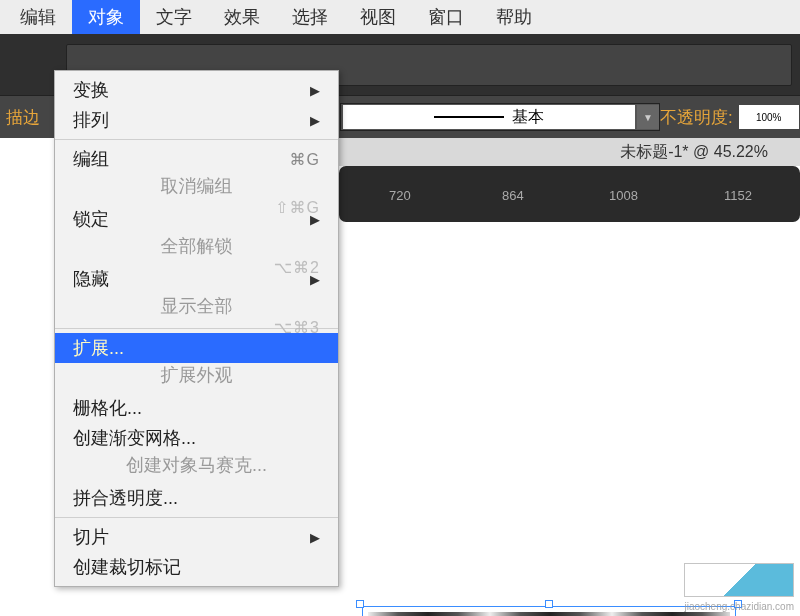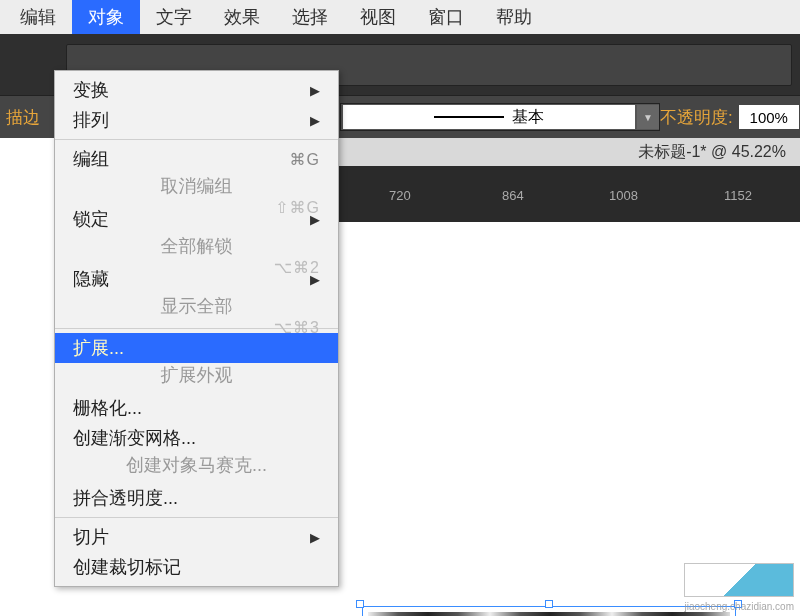--- a/index.html
+++ b/index.html
@@ -14,37 +14,37 @@
   .toolbar { position: absolute; top: 34px; left: 0; right: 0; height: 104px; background: #3b3b3b; }
   .toolbar-upper { height: 62px; border-bottom: 1px solid #222; background: #2f2f2f; }
   .toolbar-inner { position: absolute; left: 66px; top: 10px; right: 8px; height: 42px; background: #444; border: 1px solid #222; border-radius: 2px; }
   .toolbar-lower { position: absolute; top: 62px; left: 0; right: 0; height: 42px; background: #454545; display: flex; align-items: center; padding-left: 6px; }
   .label-orange { color: #e8a63a; font-size: 17px; }
   .stroke-swatch { width: 320px; height: 28px; border: 1px solid #222; background: #555; margin-left: 300px; display: flex; align-items: center; }
   .stroke-preview { flex: 1; display: flex; align-items: center; justify-content: center; background: #fff; height: 24px; margin: 2px; gap: 8px; }
   .stroke-line { width: 70px; height: 2px; background: #000; }
   .stroke-text { font-size: 16px; color: #000; }
   .dd { width: 22px; height: 24px; background: #666; display: flex; align-items: center; justify-content: center; color: #ccc; font-size: 10px; }
-  .opacity-field { width: 60px; height: 24px; background: #fff; color: #000; display: flex; align-items: center; justify-content: center; font-size: 15px; margin-left: 6px; }
+  .opacity-field { width: 60px; height: 24px; background: #fff; color: #000; display: flex; align-items: center; justify-content: center; font-size: 10px; margin-left: 6px; }
 
   
   .dropdown { position: absolute; left: 54px; top: 34px; width: 285px; background: #f2f2f2; border: 1px solid #b0b0b0; box-shadow: 2px 2px 6px rgba(0,0,0,0.3); z-index: 50; padding: 4px 0; margin-top: 36px; }
   .dd-row { display: flex; align-items: center; height: 30px; padding: 0 18px; font-size: 18px; color: #222; position: relative; }
   .dd-row.disabled { color: #9a9a9a; flex-direction: column; }
   .dd-row.highlight { background: #2a6bff; color: #fef9c3; }
   .dd-row .shortcut { margin-left: auto; font-size: 16px; color: #888; letter-spacing: 1px; }
   .dd-row.disabled .shortcut { color: #bdbdbd; }
   .dd-row .arrow { margin-left: auto; font-size: 13px; color: #333; }
   .dd-sep { height: 1px; background: #cfcfcf; margin: 4px 0; }
 
   
-  .doc-tab { position: absolute; top: 138px; right: 0; height: 28px; background: #d9d9d9; display: flex; align-items: center; justify-content: flex-end; padding: 0 14px; font-size: 16px; color: #333; left: 339px; }
+  .doc-tab { position: absolute; top: 138px; right: 0; height: 28px; background: #d9d9d9; display: flex; align-items: center; justify-content: flex-end; padding: 0 32px; font-size: 16px; color: #333; left: 339px; }
 
   
-  .ruler { position: absolute; top: 166px; left: 339px; right: 0; height: 56px; background: #2a2a2a; color: #aaa; font-size: 13px; display: flex; align-items: flex-start; padding-top: 22px; }
+  .ruler { position: absolute; top: 166px; left: 339px; right: 0; height: 56px; background: #2a2a2a; color: #aaa; font-size: 13px; display: flex; align-items: flex-start; padding-top: 22px; border-radius: 7px; }
   .ruler span { position: absolute; }
 
   
   .canvas { position: absolute; top: 222px; left: 0; right: 0; bottom: 0; background: #fff; }
 
   
   .sel-wrap { position: absolute; left: 360px; top: 382px; width: 378px; height: 120px; }
   .sel-box { position: absolute; inset: 2px; border: 1px solid #3a8dff; }
   .grad { position: absolute; left: 8px; right: 8px; top: 8px; bottom: 8px; background: repeating-linear-gradient(90deg, #eee 0, #555 30px, #222 60px, #555 90px, #eee 122px); }
   .handle { position: absolute; width: 8px; height: 8px; background: #fff; border: 1px solid #3a8dff; }

